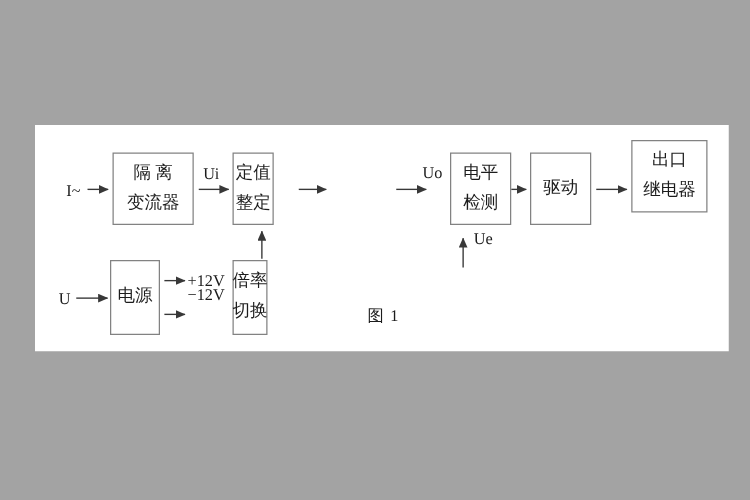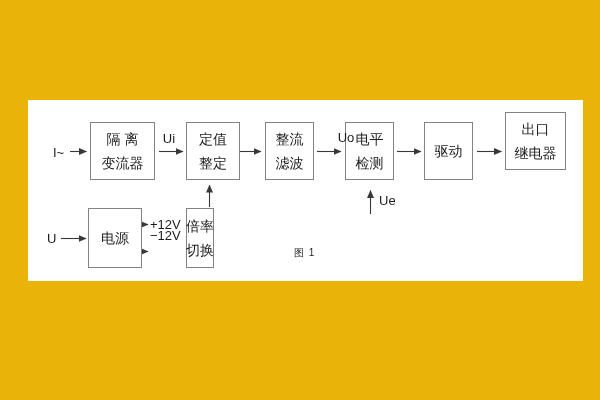--- a/index.html
+++ b/index.html
@@ -1,34 +1,34 @@
 <!DOCTYPE html>
 <html><head>
 <meta charset="utf-8">
 <style>
   html,body{margin:0;padding:0;}
   .stage{
     position:relative;width:600px;height:400px;overflow:hidden;
-    background:#eab308;
-    font-family:Liberation Sans, sans-serif;
+    background:#a3a3a3;
+    font-family:Liberation Serif, serif;
     color:#1c1c1c;
   }
   .panel{position:absolute;left:28px;top:100px;width:555px;height:181px;background:#ffffff;}
   .wires{position:absolute;left:0;top:0;width:600px;height:400px;}
   .wires line{stroke:#383838;stroke-width:1.1;}
   .box{
     position:absolute;box-sizing:border-box;
     border:1px solid #828282;background:#ffffff;
     display:flex;flex-direction:column;align-items:center;justify-content:space-evenly;
     font-size:14px;line-height:16px;text-align:center;white-space:nowrap;
   }
   .box.single{justify-content:center;}
   .lbl{position:absolute;font-size:13px;line-height:14px;white-space:nowrap;}
   .lbl.center{text-align:center;}
-  .caption{position:absolute;font-size:10px;line-height:14px;letter-spacing:1px;}
+  .caption{position:absolute;font-size:13px;line-height:14px;letter-spacing:1px;}
 </style>
 </head>
 <body>
 
 <div class="stage">
 
   <div class="panel"></div>
 
   <svg class="wires" viewBox="0 0 600 400" xmlns="http://www.w3.org/2000/svg">
     <defs>
@@ -46,51 +46,47 @@
     <line x1="61" y1="238.5" x2="86" y2="238.5" marker-end="url(#ah)"></line>
     <line x1="131.5" y1="224.5" x2="148" y2="224.5" marker-end="url(#ah)"></line>
     <line x1="131.5" y1="251.5" x2="148" y2="251.5" marker-end="url(#ah)"></line>
     <line x1="370.5" y1="214" x2="370.5" y2="190.5" marker-end="url(#ah)"></line>
   </svg>
 
   <div class="box" style="left:90px;top:122px;width:65px;height:58px">
     <span>隔 离</span>
     <span>变流器</span>
   </div>
-  <div class="box" style="left:186px;top:122px;width:54px;height:58px">
+  <div class="box" style="left:186px;top:122px;width:33px;height:58px">
     <span>定值</span>
     <span>整定</span>
   </div>
-  <div class="box" style="left:265px;top:122px;width:49px;height:58px">
-    <span>整流</span>
-    <span>滤波</span>
-  </div>
-  <div class="box" style="left:345px;top:122px;width:49px;height:58px">
+  <div class="box" style="left:360px;top:122px;width:49px;height:58px">
     <span>电平</span>
     <span>检测</span>
   </div>
   <div class="box single" style="left:424px;top:122px;width:49px;height:58px">
     <span>驱动</span>
   </div>
   <div class="box" style="left:505px;top:112px;width:61px;height:58px">
     <span>出口</span>
     <span>继电器</span>
   </div>
 
-  <div class="box single" style="left:88px;top:208px;width:54px;height:60px">
+  <div class="box single" style="left:88px;top:208px;width:40px;height:60px">
     <span>电源</span>
   </div>
   <div class="box" style="left:186px;top:208px;width:28px;height:60px">
     <span>倍率</span>
     <span>切换</span>
   </div>
 
   <span class="lbl" style="left:53px;top:146px">I~</span>
   <span class="lbl" style="left:47px;top:232px">U</span>
   <span class="lbl center" style="left:156px;top:132px;width:26px">Ui</span>
   <span class="lbl center" style="left:333px;top:131px;width:26px">Uo</span>
-  <span class="lbl" style="left:379px;top:194px">Ue</span>
+  <span class="lbl" style="left:379px;top:184px">Ue</span>
   <span class="lbl" style="left:150px;top:218px">+12V</span>
   <span class="lbl" style="left:150px;top:229px">−12V</span>
 
   <span class="caption" style="left:294px;top:246px">图 1</span>
 
 </div>
 
 </body></html>

